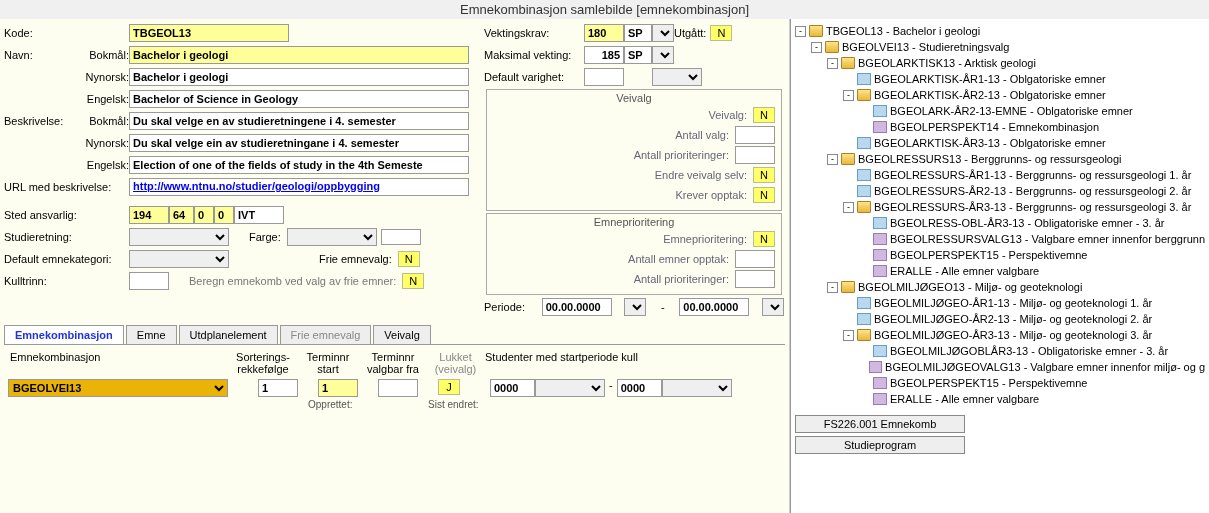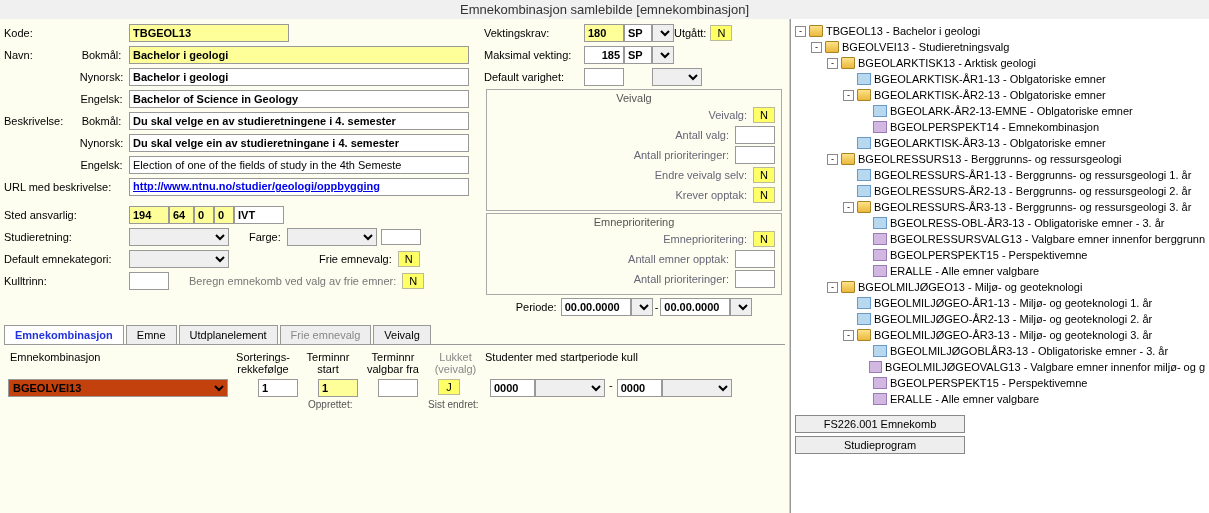--- a/index.html
+++ b/index.html
@@ -6,21 +6,21 @@
 body { font-family: Arial, sans-serif; font-size: 11px; background: #f0f0f0; width: 1209px; height: 513px; overflow: hidden; color: #000; }
 .container { display: flex; height: 100%; }
 .left-panel { width: 790px; background: #fdfdf0; padding: 4px; border-right: 1px solid #ccc; }
 .right-panel { flex: 1; background: #fff; padding: 4px; overflow: auto; border-left: 1px solid #999; }
 .title-bar { text-align: center; font-size: 13px; padding: 2px; color: #333; }
 .form-area { display: flex; }
 .form-left { width: 480px; }
 .form-right { width: 300px; }
 .row { display: flex; align-items: center; margin-bottom: 2px; height: 20px; }
 .label { width: 70px; font-size: 11px; }
-.label-sub { width: 55px; font-size: 11px; text-align: center; }
+.label-sub { width: 55px; font-size: 11px; text-align: right; }
 .input { border: 1px solid #999; padding: 1px 3px; font-size: 11px; height: 18px; background: #fff; }
 .input.yellow { background: #ffff99; }
 .input.wide { width: 340px; }
 .input.small { width: 40px; }
 .input.tiny { width: 25px; }
 .input.mini { width: 20px; }
 .link { color: #0000ee; text-decoration: underline; }
 .fieldset { border: 1px solid #aaa; margin: 2px; padding: 2px 6px 4px 6px; }
 .fieldset-title { font-size: 11px; color: #555; text-align: center; margin-bottom: 2px; }
 .fr-row { display: flex; align-items: center; justify-content: flex-end; margin-bottom: 2px; height: 18px; }
@@ -86,21 +86,21 @@
           <input class="input wide" style="font-weight: bold;" value="Du skal velge en av studieretningene i 4. semester">
         </div>
         <div class="row">
           <span class="label"></span>
           <span class="label-sub">Nynorsk:</span>
           <input class="input wide" style="font-weight: bold;" value="Du skal velge ein av studieretningane i 4. semester">
         </div>
         <div class="row">
           <span class="label"></span>
           <span class="label-sub">Engelsk:</span>
-          <input class="input wide" style="font-weight: normal;" value="Election of one of the fields of study in the 4th Semeste">
+          <input class="input wide" style="font-weight: bold;" value="Election of one of the fields of study in the 4th Semeste">
         </div>
 
         <div class="row">
           <span style="width:125px">URL med beskrivelse:</span>
           <a class="input link" style="width:340px;font-weight:bold;display:inline-block">http://www.ntnu.no/studier/geologi/oppbygging</a>
         </div>
 
         <div style="height:6px"></div>
 
         <div class="row">
@@ -191,21 +191,21 @@
           <div class="fr-row">
               <span class="fr-label">Antall emner opptak:</span>
               <input class="input" style="width: 40px;">
             </div>
           <div class="fr-row">
               <span class="fr-label">Antall prioriteringer:</span>
               <input class="input" style="width: 40px;">
             </div>
         </div>
 
-        <div class="row" style="justify-content:center">
+        <div class="row" style="justify-content:space-between">
           <span style="margin-right:4px">Periode:</span>
           <input class="input" style="width: 70px; font-weight: bold;" value="00.00.0000">
           <select class="sel" style="width:22px"></select>
           <span style="margin:0 2px">-</span>
           <input class="input" style="width: 70px; font-weight: bold;" value="00.00.0000">
           <select class="sel" style="width:22px"></select>
         </div>
 
       </div>
     </div>
@@ -225,21 +225,21 @@
 rekkefølge</div>
         <div class="th" style="width:60px;white-space:pre-line;text-align:center">Terminnr
 start</div>
         <div class="th" style="width:70px;white-space:pre-line;text-align:center">Terminnr
 valgbar fra</div>
         <div class="th" style="width:55px;white-space:pre-line;text-align:center;color:#888">Lukket
 (veivalg)</div>
         <div class="th" style="width:220px">Studenter med startperiode kull</div>
       </div>
       <div class="table-row">
-        <select class="sel yellow" style="width:220px;background:#c2410c;font-weight:bold"><option>BGEOLVEI13</option></select>
+        <select class="sel yellow" style="width:220px;background:#eab308;font-weight:bold"><option>BGEOLVEI13</option></select>
         <input class="input" style="width: 40px; margin-left: 30px; font-weight: bold;" value="1">
         <input class="input yellow" style="width: 40px; margin-left: 20px; font-weight: bold;" value="1">
         <input class="input" style="width: 40px; margin-left: 20px;">
         <span class="badge" style="margin-left:20px">J</span>
         <input class="input" style="width: 45px; margin-left: 30px; font-weight: bold;" value="0000">
         <select class="sel" style="width:70px"></select>
         <span style="margin:0 4px">-</span>
         <input class="input" style="width: 45px; font-weight: bold;" value="0000">
         <select class="sel" style="width:70px"></select>
       </div>

